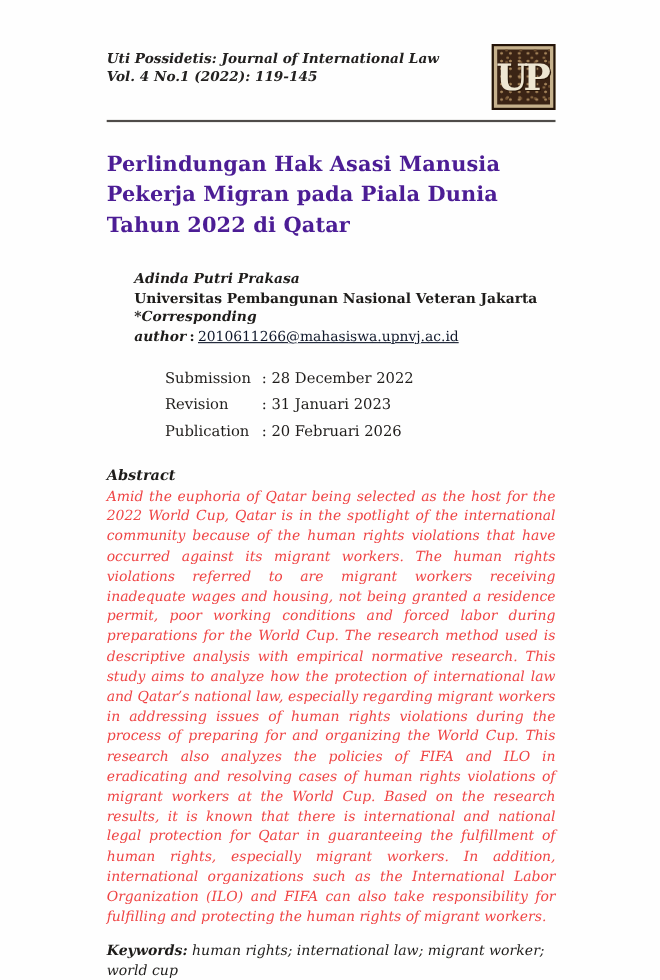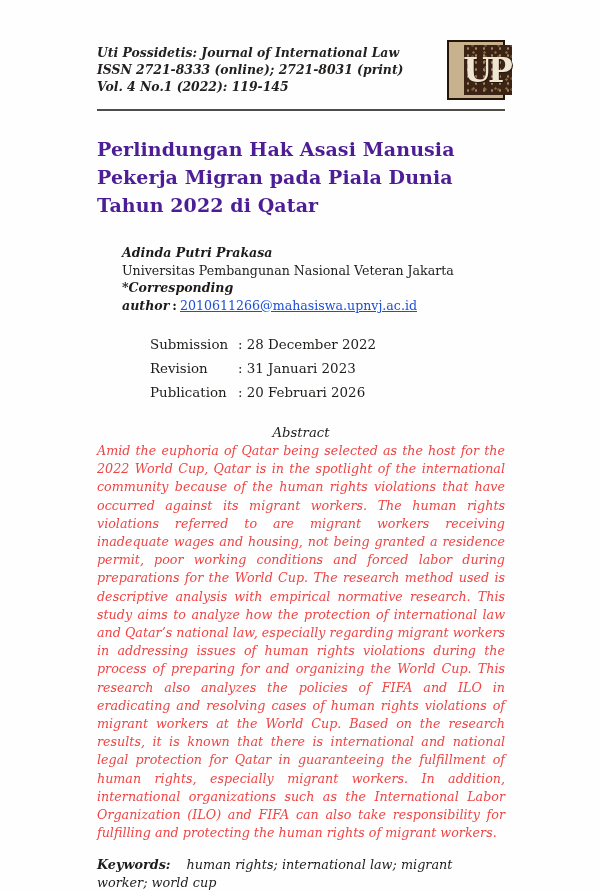--- a/index.html
+++ b/index.html
@@ -42,21 +42,20 @@
     background-color: #3b2415;
     background-image:
       radial-gradient(circle, #a8875c 0.9px, transparent 1.5px),
       radial-gradient(circle, #8a6a43 0.9px, transparent 1.5px),
       radial-gradient(circle, #6e4f30 1px, transparent 1.6px);
     background-size: 8px 7px, 11px 9px, 13px 11px;
     background-position: 0 0, 4px 3px, 2px 6px;
     display: flex;
     align-items: center;
     justify-content: center;
-    margin-left: 12px;
   }
   .logo-monogram {
     font-family: "DejaVu Serif", serif;
     font-weight: bold;
     font-size: 33px;
     letter-spacing: -4px;
     color: #eee6d2;
     text-shadow: 1px 1px 0 #2a1708;
     transform: translateX(-2px);
   }
@@ -78,75 +77,73 @@
   }
 
   
   .author-block {
     margin-top: 25px;
     margin-left: 25px;
     font-size: 12.6px;
     line-height: 17.5px;
   }
   .author-name { font-style: italic; font-weight: bold; }
-  .author-affiliation { font-weight: normal; }
+  .author-affiliation { font-weight: bold; }
   .corresponding-label { font-style: italic; font-weight: bold; }
   .corresponding-sep { font-weight: bold; margin: 0 3px 0 3px; }
   .email-link {
-    color: #1d4ed8;
+    color: #0f172a;
     text-decoration: underline;
     cursor: pointer;
   }
 
   
   .dates-block {
     margin-top: 19px;
     margin-left: 53px;
     font-size: 13.4px;
     line-height: 24px;
   }
   .date-row { display: flex; }
   .date-label { width: 88px; flex: 0 0 auto; }
   .date-value { flex: 1; }
 
   
   .abstract-section { margin-top: 19px; }
   .abstract-heading {
     font-style: italic;
-    font-weight: normal;
+    font-weight: bold;
     font-size: 13.2px;
     line-height: 18px;
-    text-align: center;
   }
   .abstract-text {
     font-style: italic;
     font-size: 12.7px;
     line-height: 18.2px;
     text-align: justify;
     color: #ef4444;
   }
 
   
   .keywords-line {
     margin-top: 14px;
     font-style: italic;
     font-size: 12.8px;
     line-height: 18px;
   }
-  .keywords-label { font-weight: bold; margin-right: 16px; }
+  .keywords-label { font-weight: bold; margin-right: 4px; }
 </style>
 </head>
 <body>
 
 <div class="page">
 
   <div class="journal-header">
     <div class="journal-meta">
       <div>Uti Possidetis: Journal of International Law</div>
-      <div>ISSN 2721-8333 (online); 2721-8031 (print)</div>
       <div>Vol. 4 No.1 (2022): 119-145</div>
     </div>
     <div class="logo">
       <div class="logo-inner">
         <span class="logo-monogram">UP</span>
       </div>
     </div>
   </div>
 
   <hr class="header-divider">

